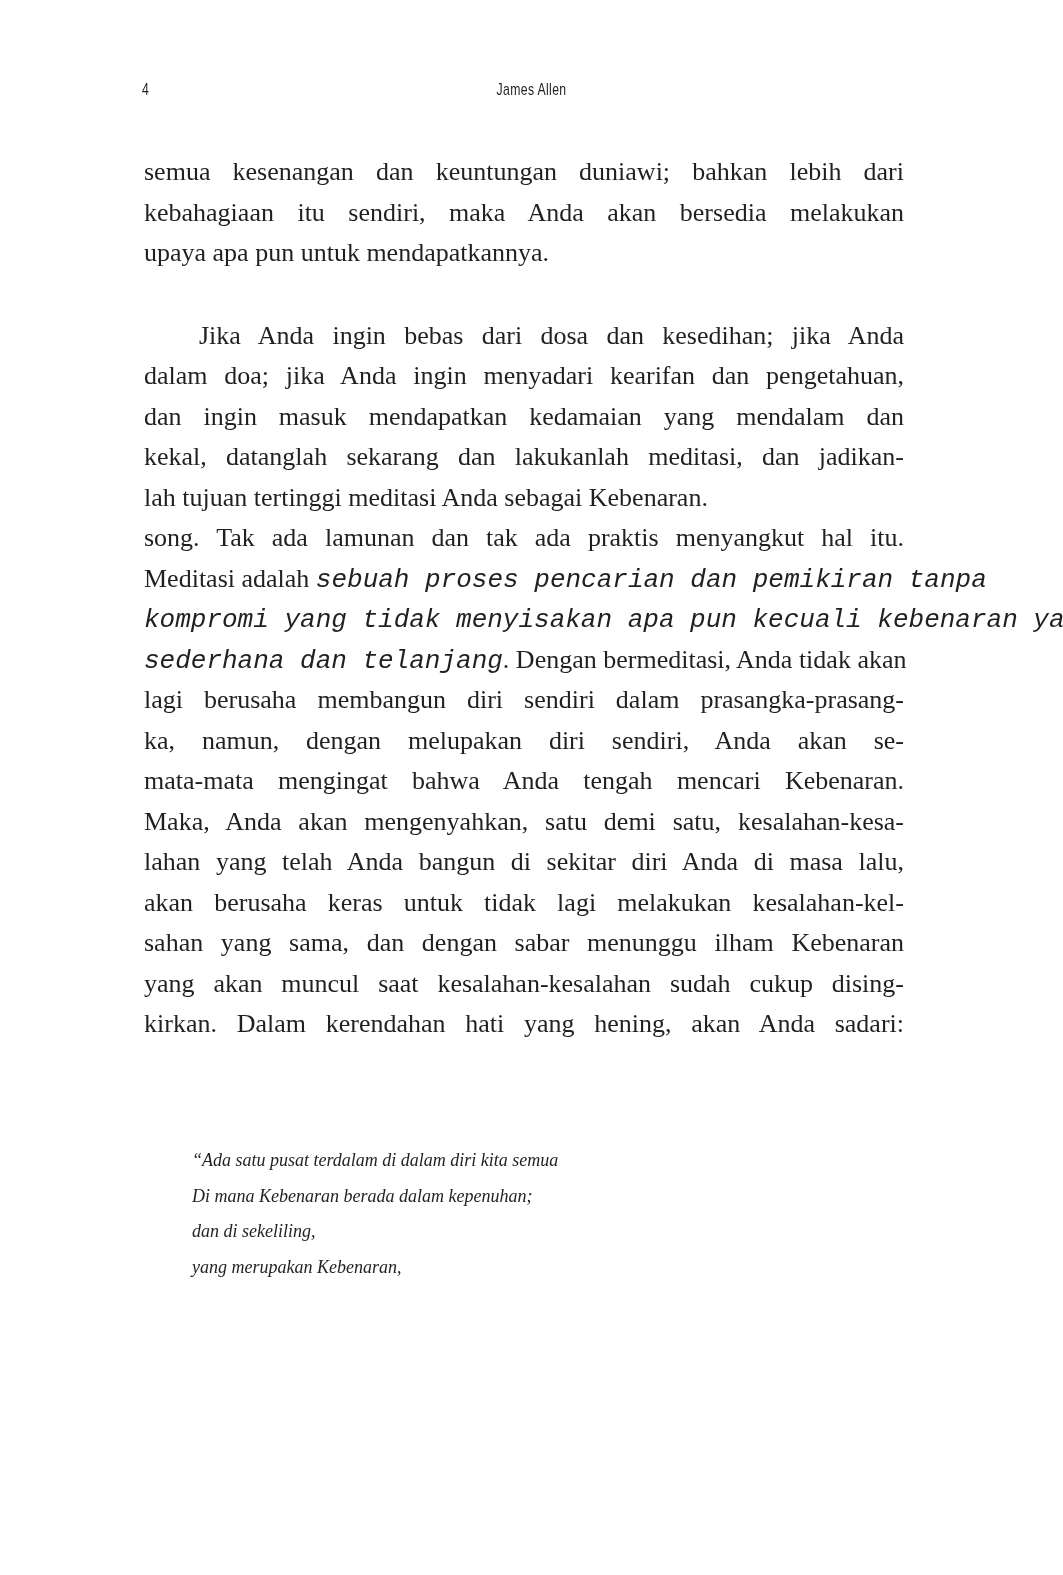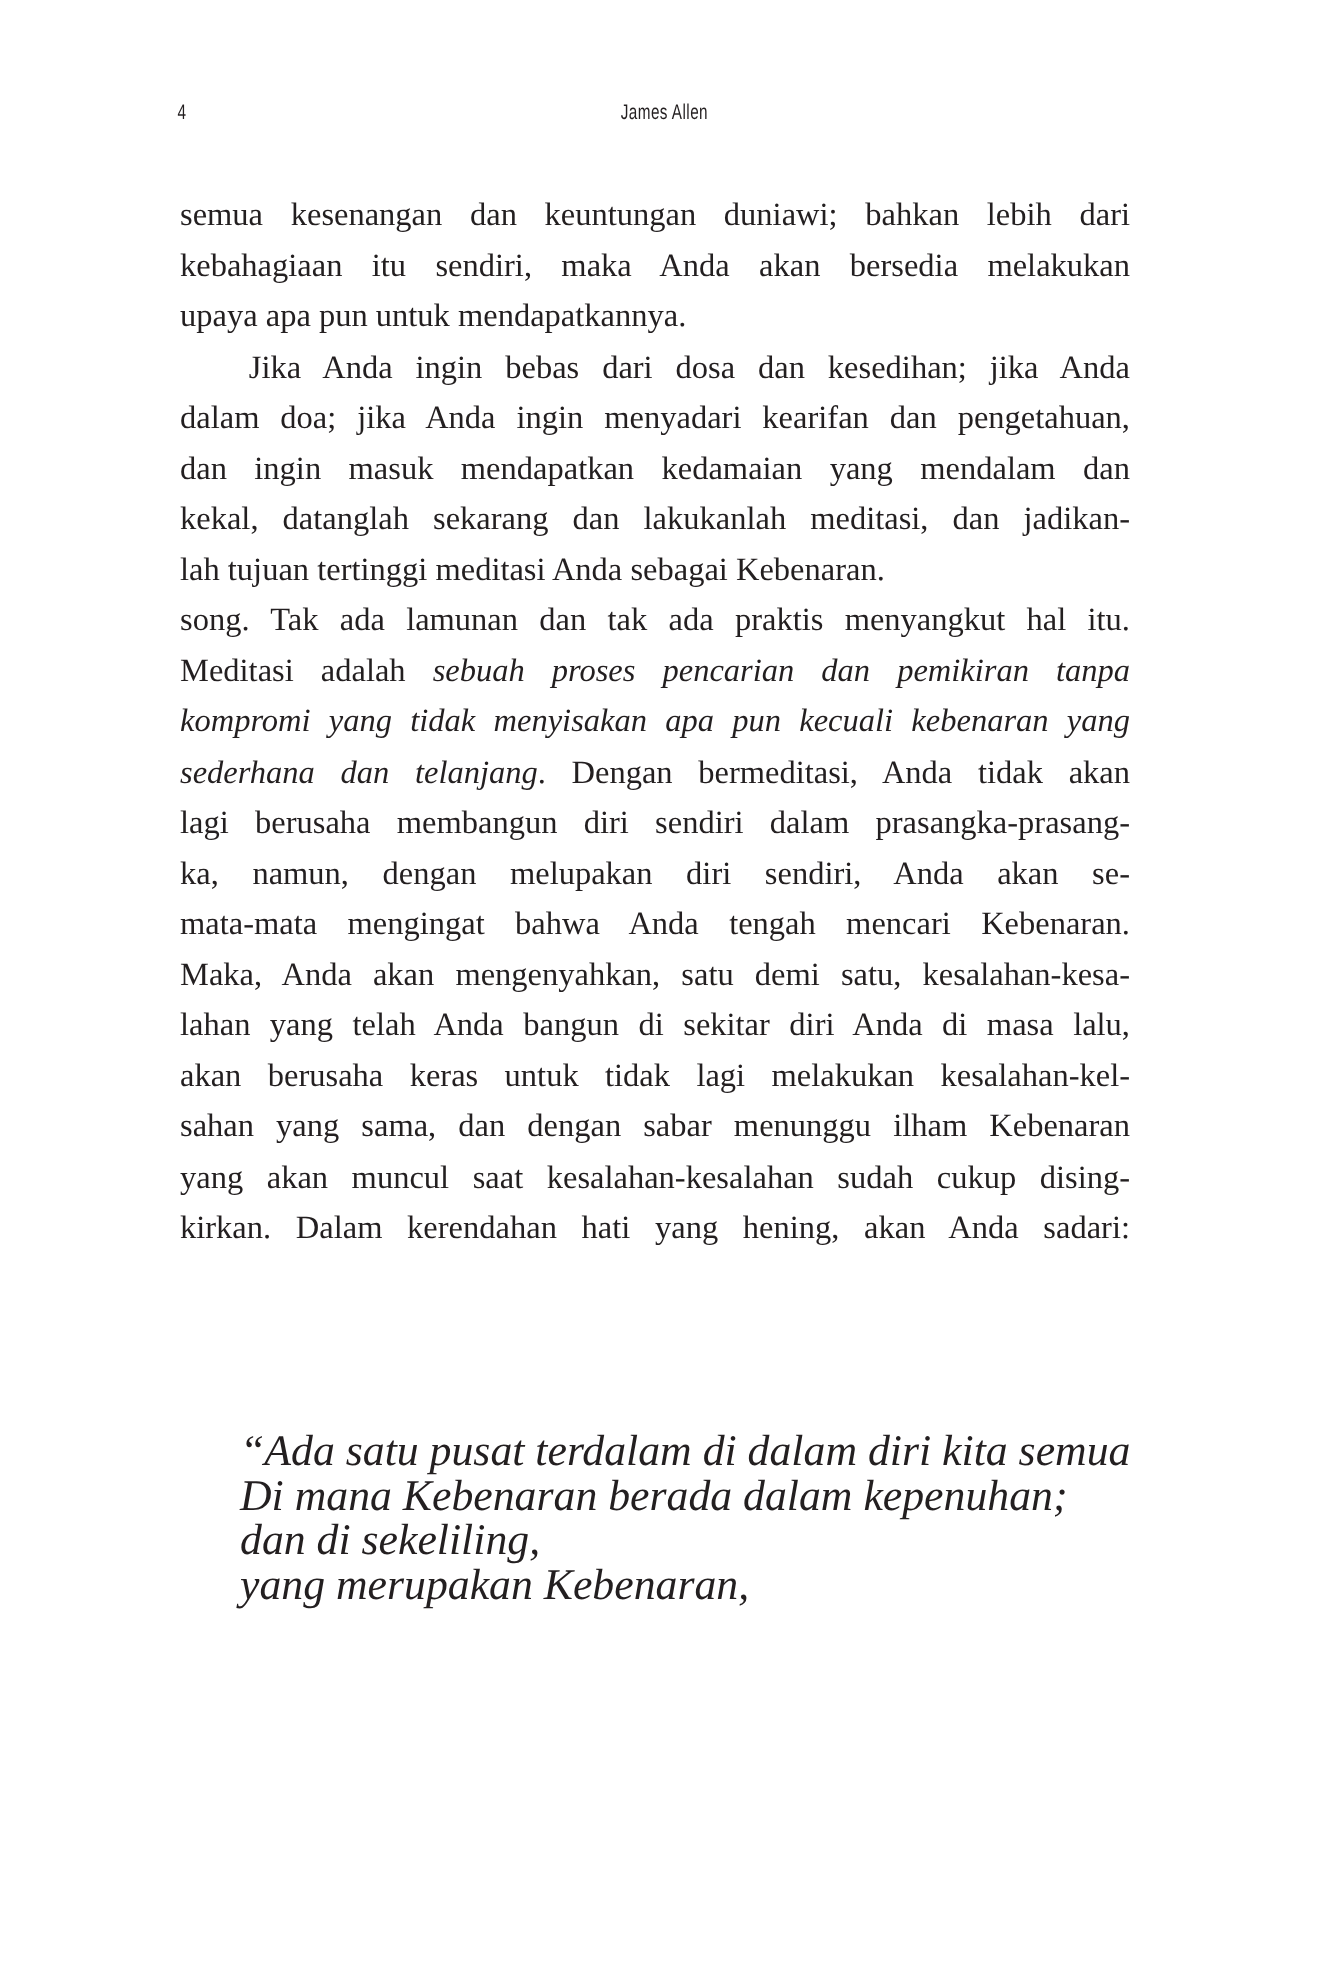--- a/index.html
+++ b/index.html
@@ -20,25 +20,25 @@
     .body-text {
       position: absolute; left: 144px; top: 152px; width: 760px;
       font-family: "Liberation Serif", serif; font-size: 26px;
     }
     .line {
       display: block; height: 40.5px; line-height: 40.5px;
       white-space: nowrap; text-align: justify; text-align-last: justify;
       overflow: visible;
     }
     .line.last { text-align-last: left; }
-    .line.indent { padding-left: 55px; }
-    .line em { font-style: italic; }
+    .line.indent { padding-left: 55px; margin-top: 42px; }
+    .line em { font-style: italic; font-family: Liberation Mono, monospace; }
     .poem {
       position: absolute; left: 192px; top: 1143px; width: 700px;
-      font-family: "Liberation Serif", serif; font-size: 35px; font-style: italic;
+      font-family: "Liberation Serif", serif; font-size: 18px; font-style: italic;
     }
     .poem-line { display: block; height: 35.7px; line-height: 35.7px; white-space: nowrap; }
   </style>
 </head>
 <body>
 
 <div class="header">
   <span class="page-number">4</span>
   <span class="running-head">James Allen</span>
 </div>

